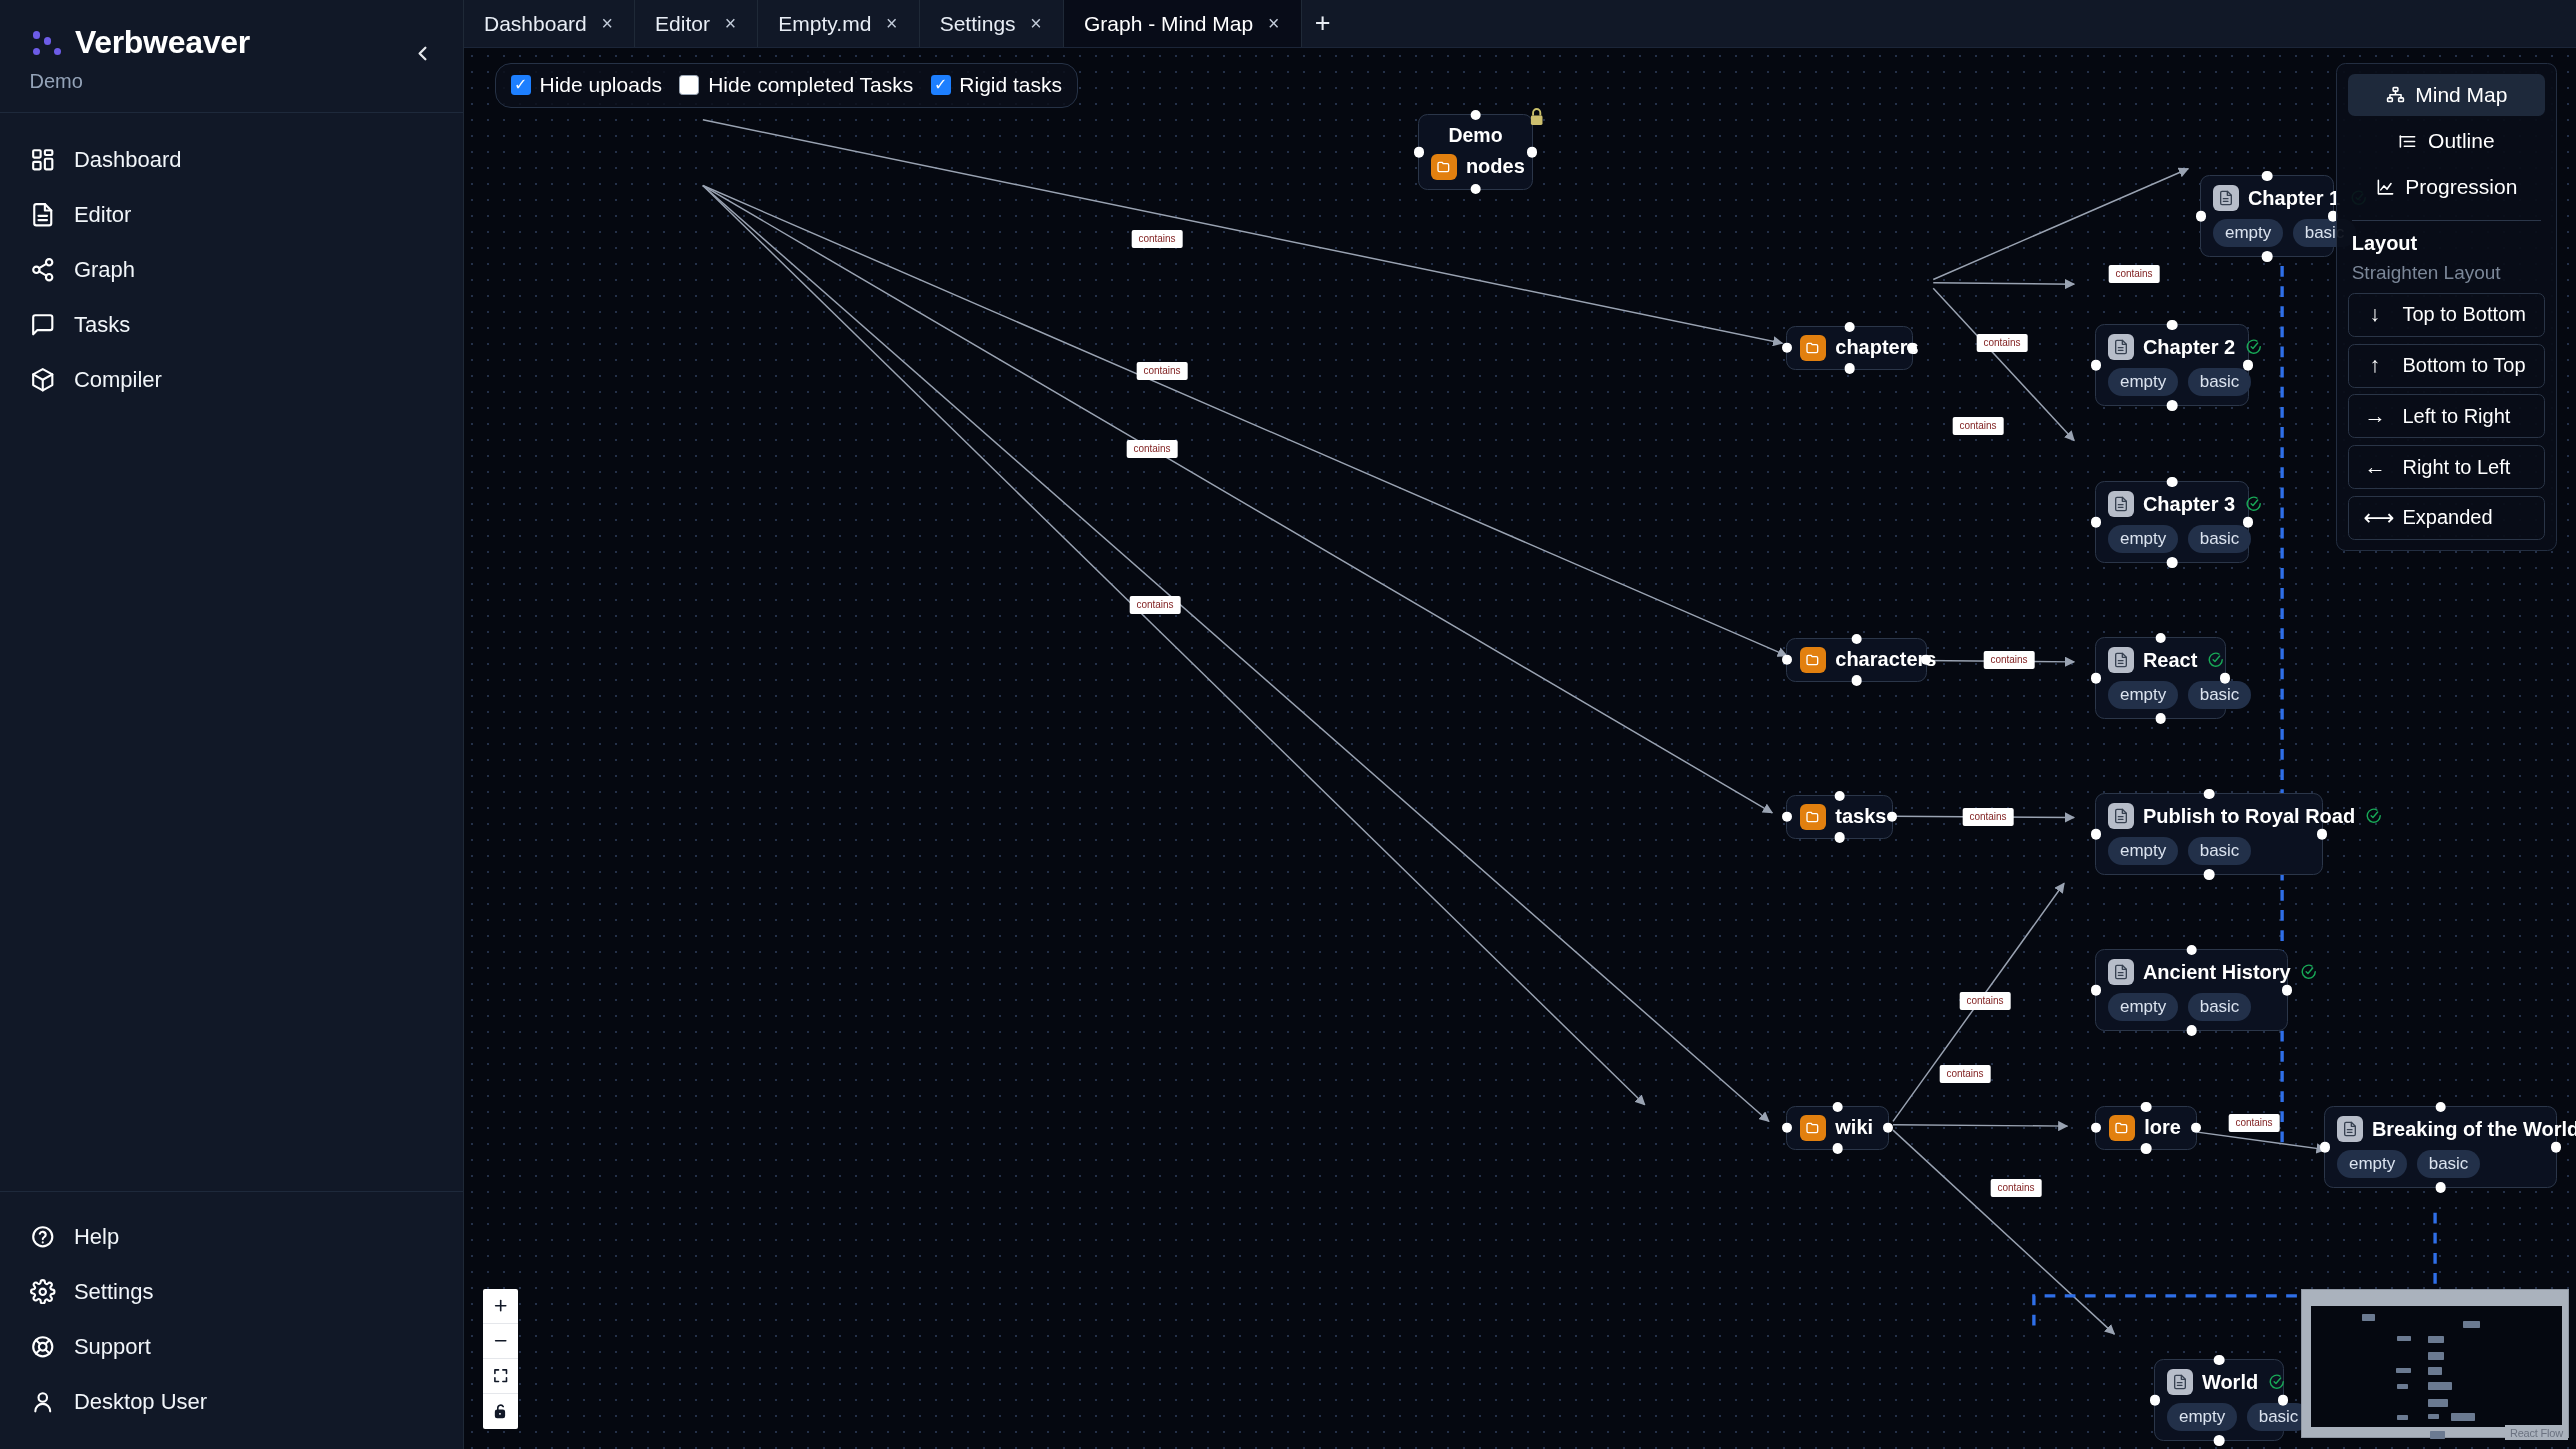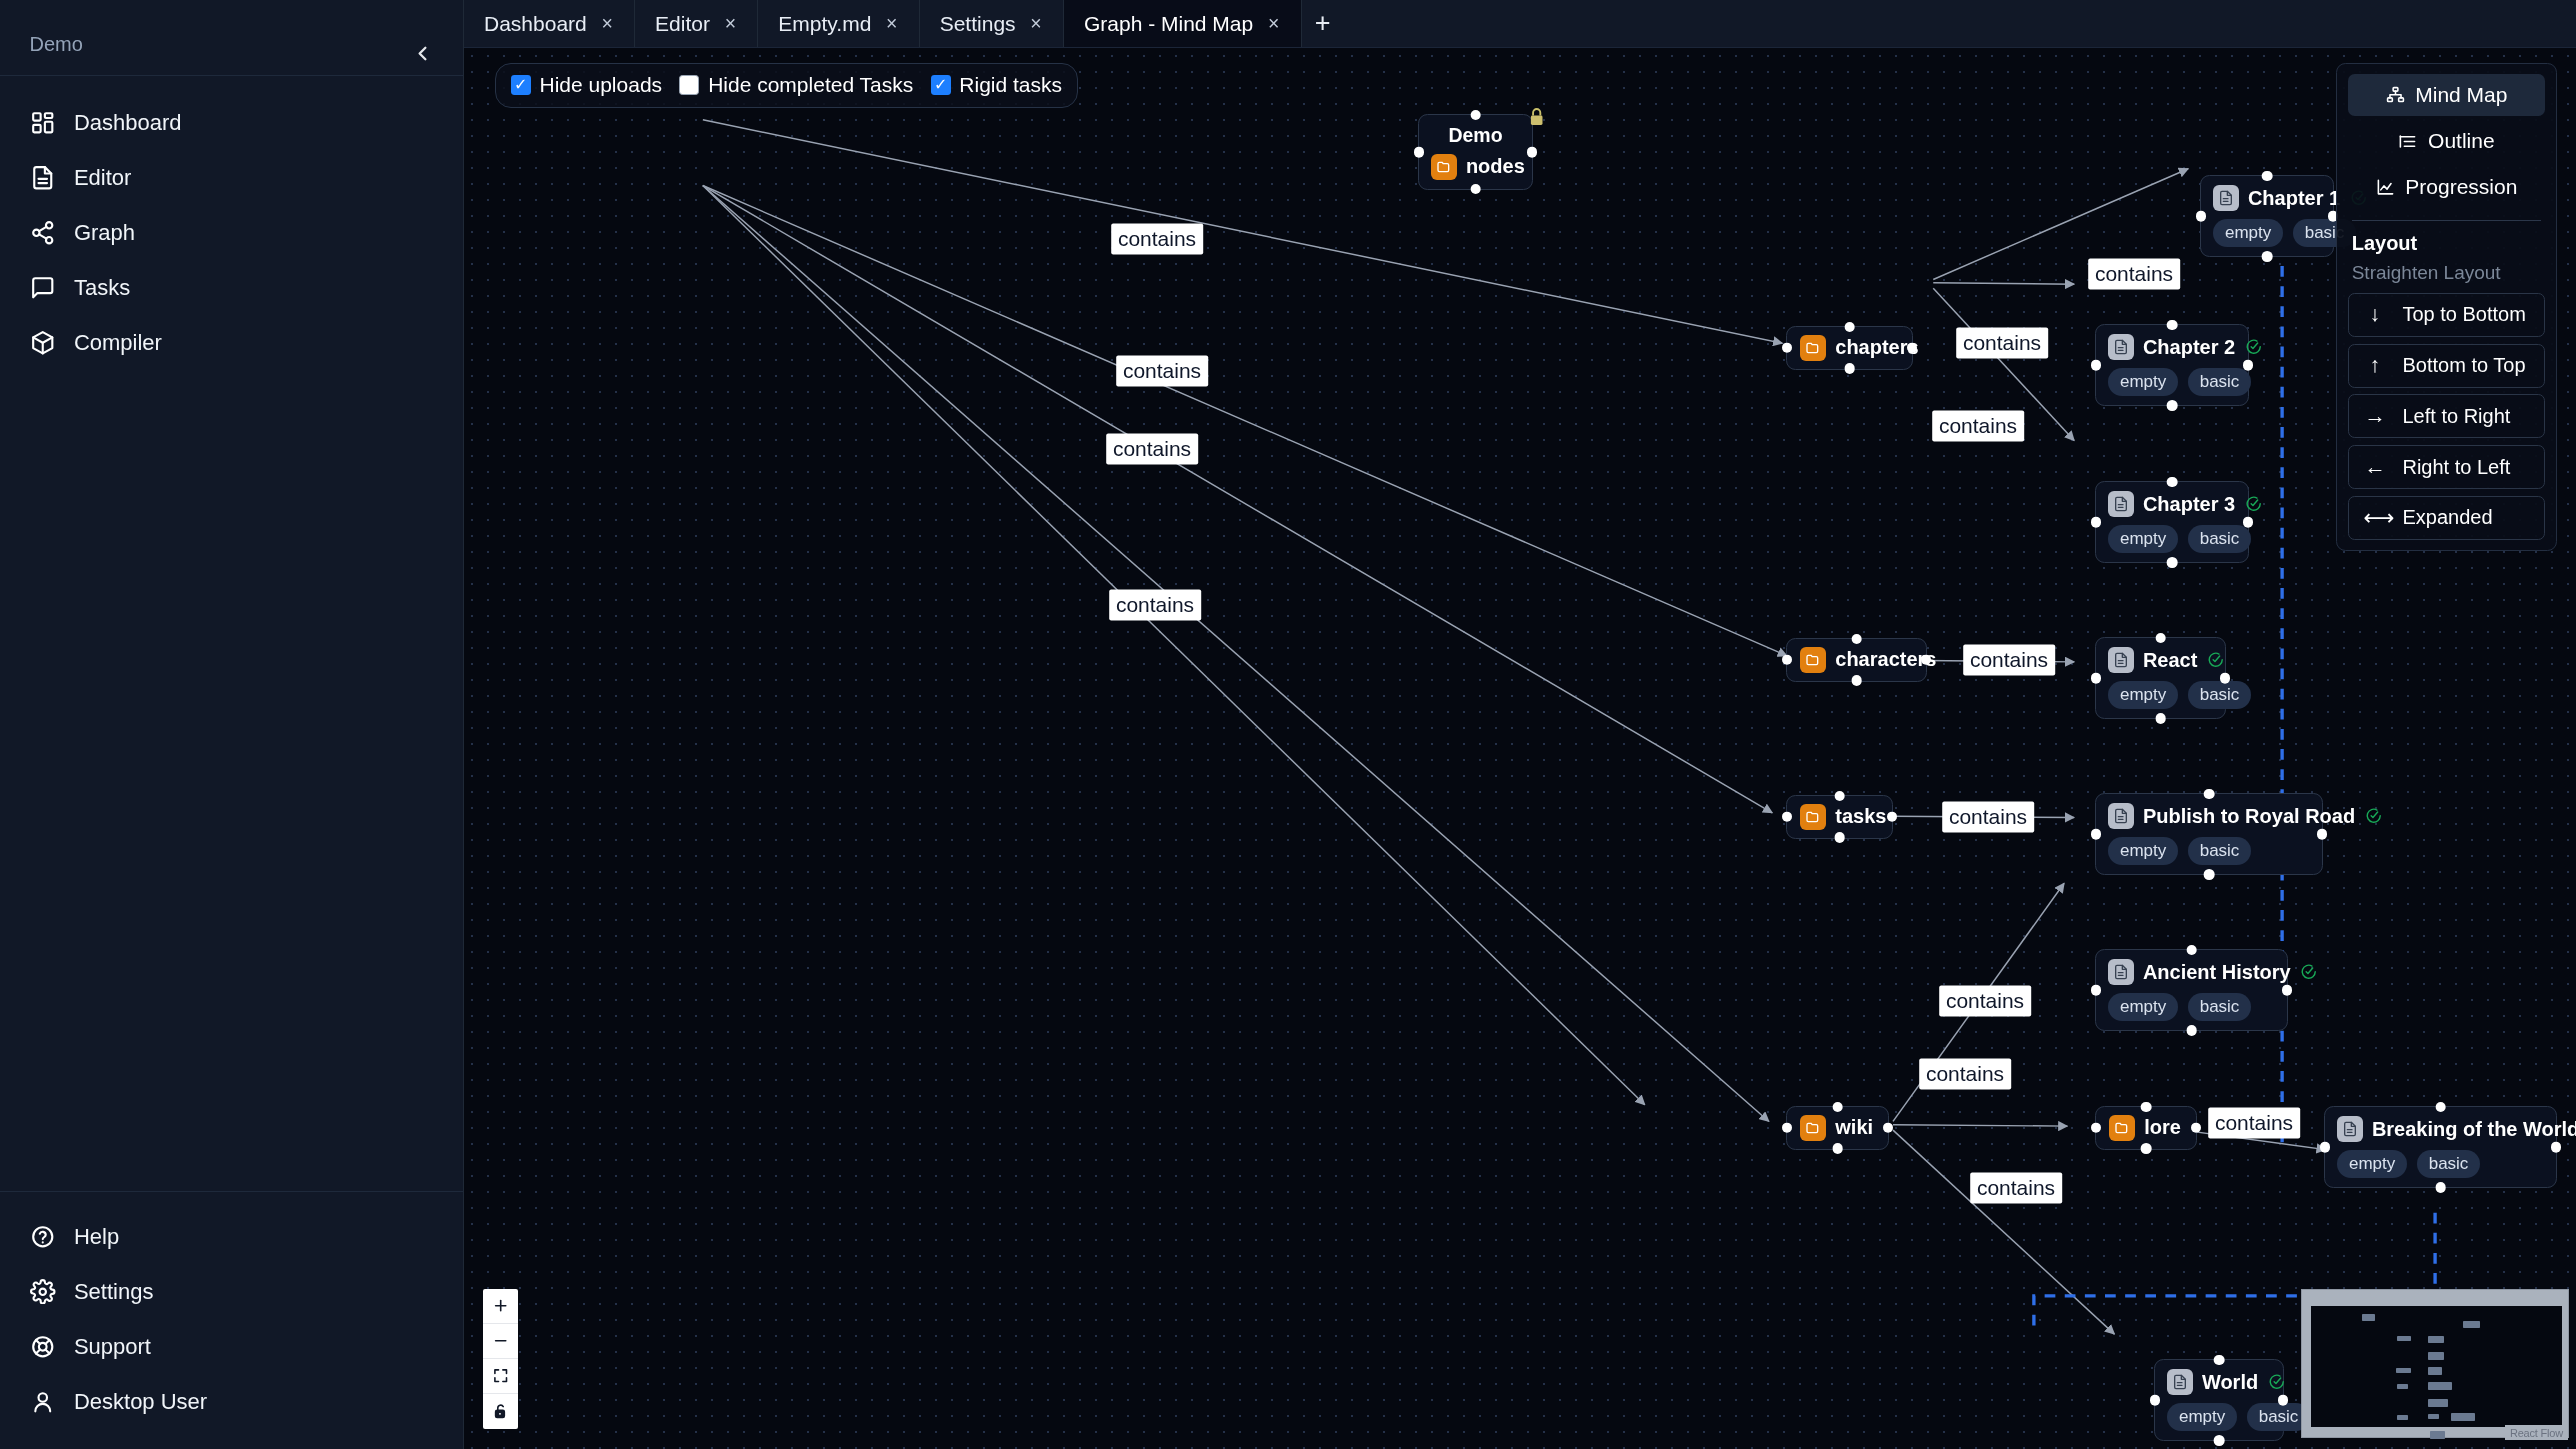--- a/index.html
+++ b/index.html
@@ -117,22 +117,22 @@
   
   .h { position: absolute; width: 10.7px; height: 10.7px; border-radius: 50%;
        background: #ffffff; z-index: 25; }
   .h.t { left: 50%; top: -5.4px; transform: translateX(-50%); }
   .h.b { left: 50%; bottom: -5.4px; transform: translateX(-50%); }
   .h.l { top: 50%; left: -5.4px; transform: translateY(-50%); }
   .h.r { top: 50%; right: -5.4px; transform: translateY(-50%); }
 
   
   .elabel {
-    position: absolute; background: #ffffff; color: #0f172a;
-    font-size: 21px; padding: 3.4px 6.7px; border-radius: 2px; z-index: 22;
+    position: absolute; background: #ffffff; color: #7f1d1d;
+    font-size: 10px; padding: 3.4px 6.7px; border-radius: 2px; z-index: 22;
     white-space: nowrap; transform: translate(-50%, -50%);
   }
   #edges { position: absolute; inset: 0; z-index: 10; pointer-events: none; }
 
   .lock-ico { position: absolute; z-index: 30; }
 
   
   #rpanel {
     position: absolute; right: 19px; top: 14.8px; width: 221px;
     background: rgba(9,13,24,0.92); border: 0.7px solid #232e41;
@@ -180,20 +180,29 @@
     background: #aab2bd; padding: 1.3px 5.4px; letter-spacing: -0.2px;
   }
 </style>
 </head>
 <body>
 
 <div id="app">
 
   <aside id="sidebar">
     <div class="sb-head">
+      <div class="brand-row">
+        <span class="logo-dots">
+          <i></i>
+            <i></i>
+            <i></i>
+            <i></i>
+        </span>
+        <span class="brand-name">Verbweaver</span>
+      </div>
       <div class="workspace-name">Demo</div>
       <div class="collapse-btn">
         <svg viewBox="0 0 24 24" width="23" height="23" fill="none" stroke="#e5e7eb" stroke-width="2.4" stroke-linecap="round" stroke-linejoin="round">
             <polyline points="15 18 9 12 15 6"></polyline>
           </svg>
       </div>
     </div>
 
     <nav class="sb-nav">
       <div class="sb-item">

